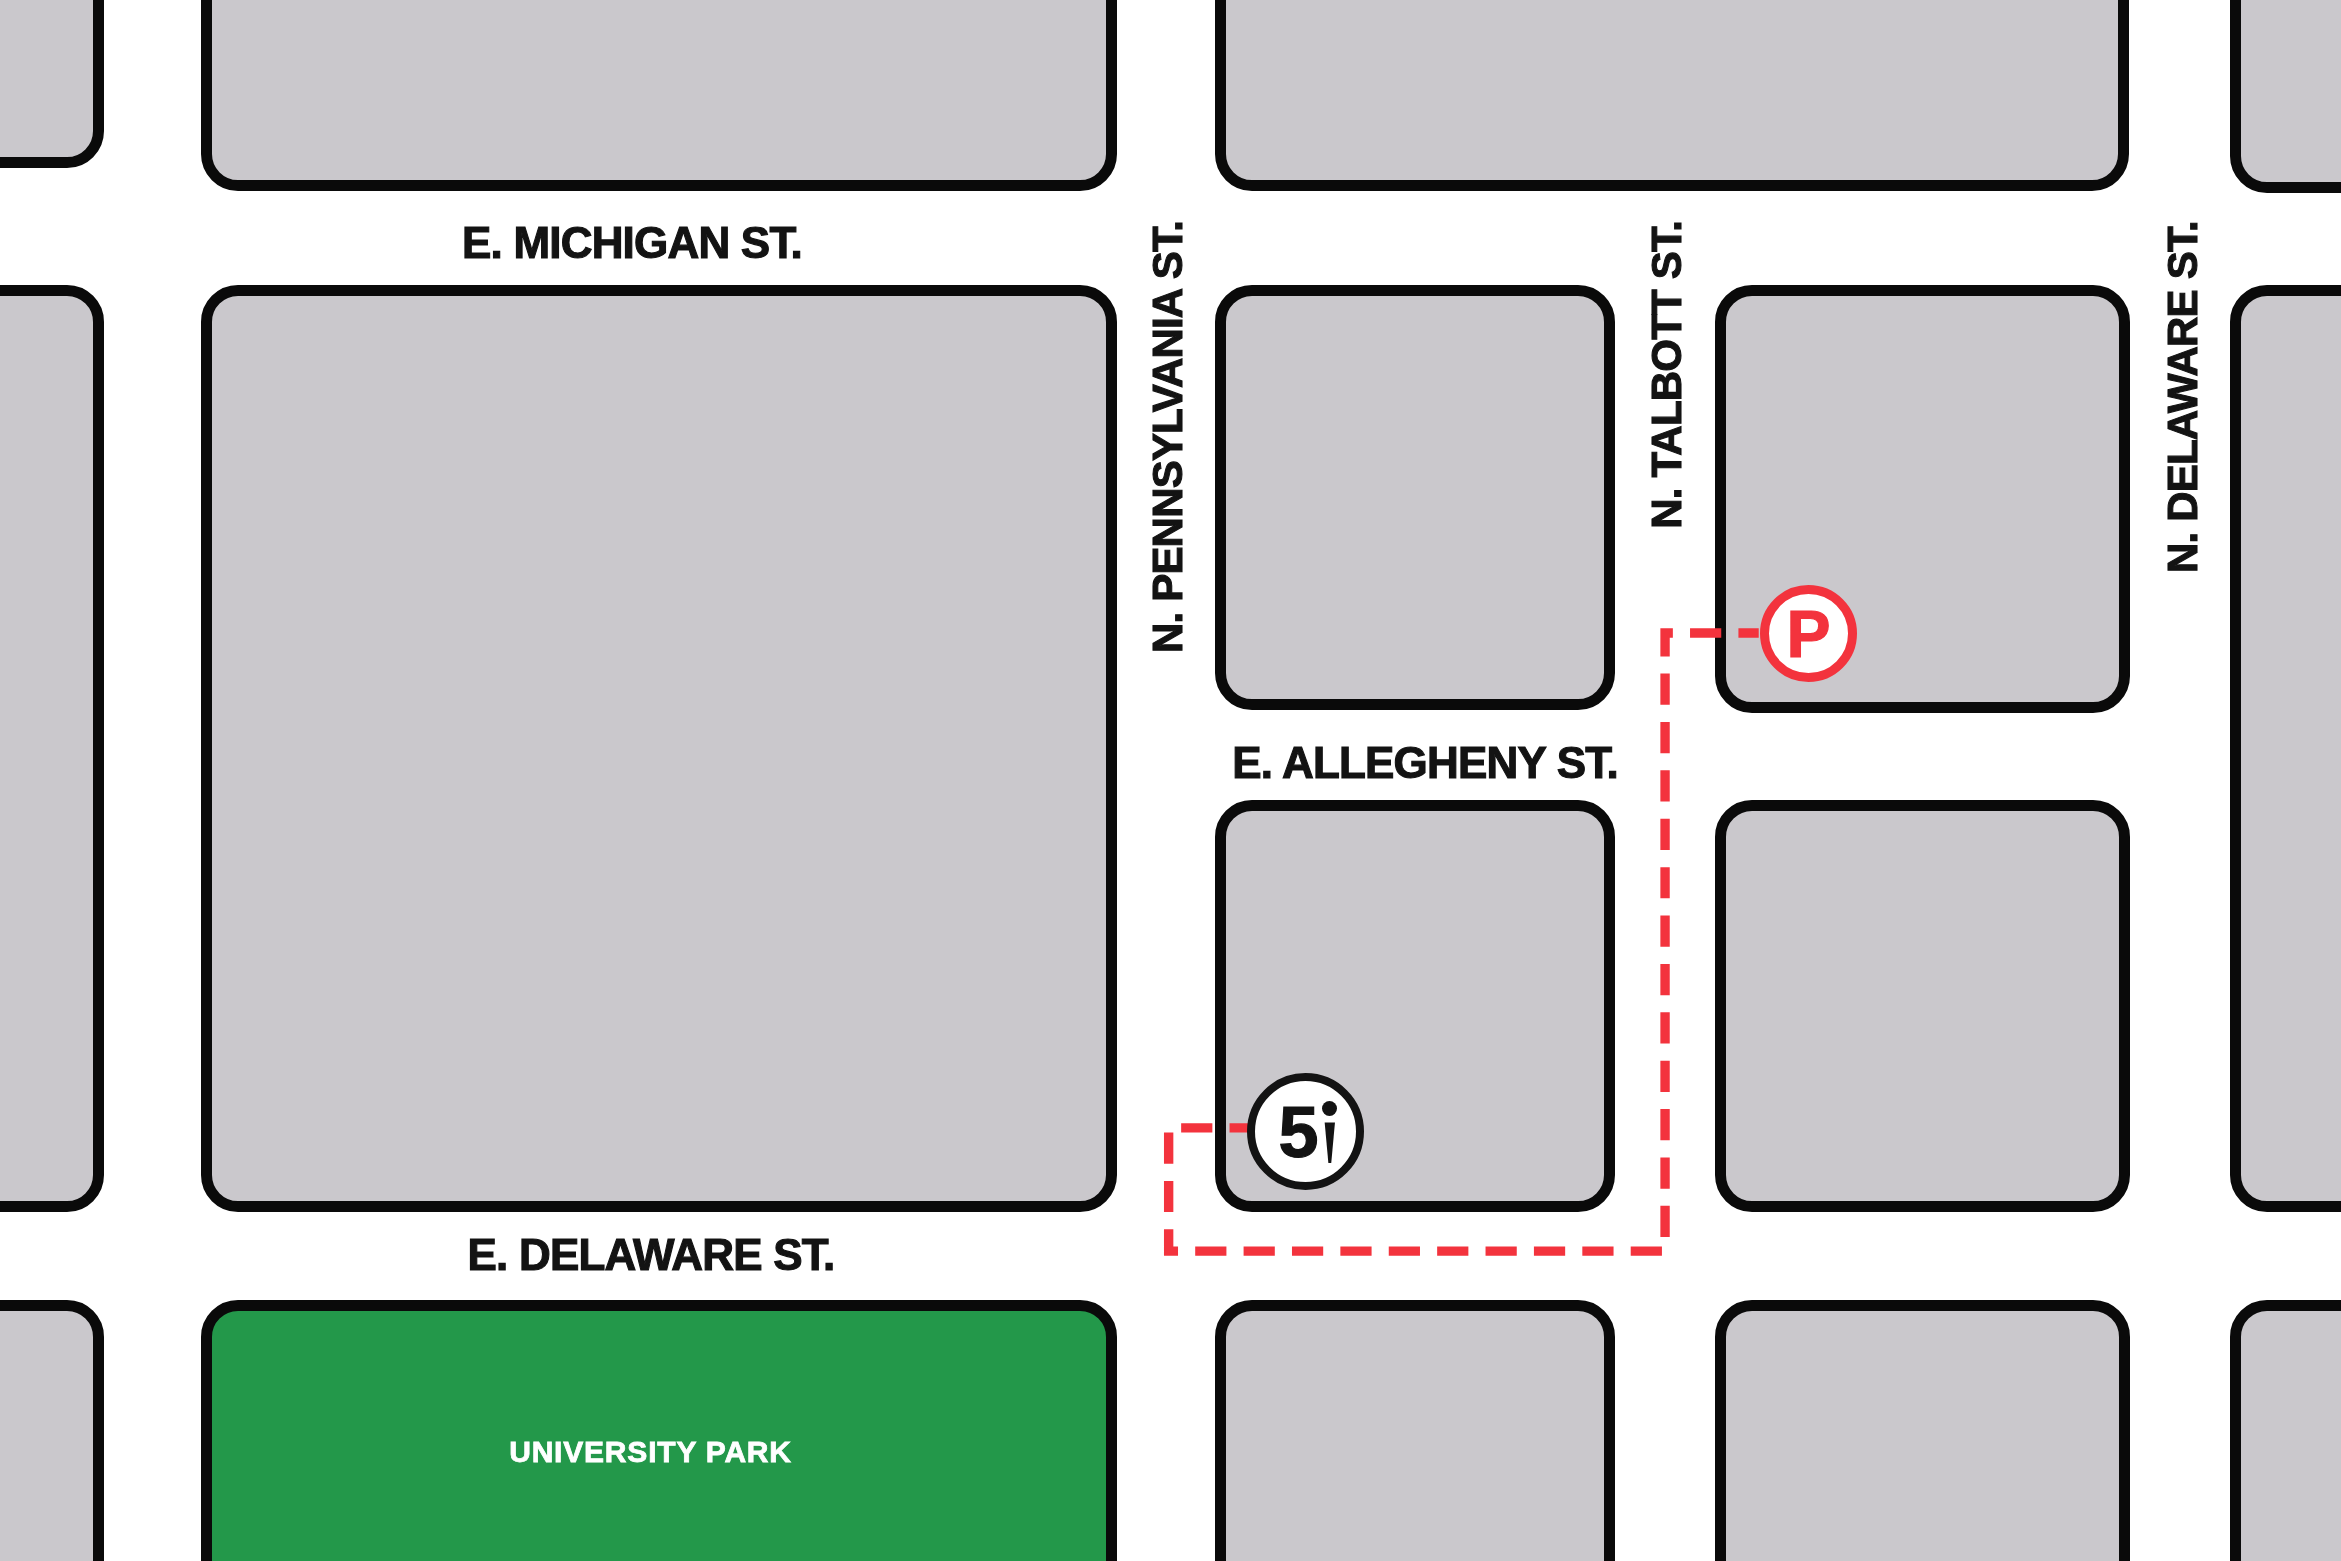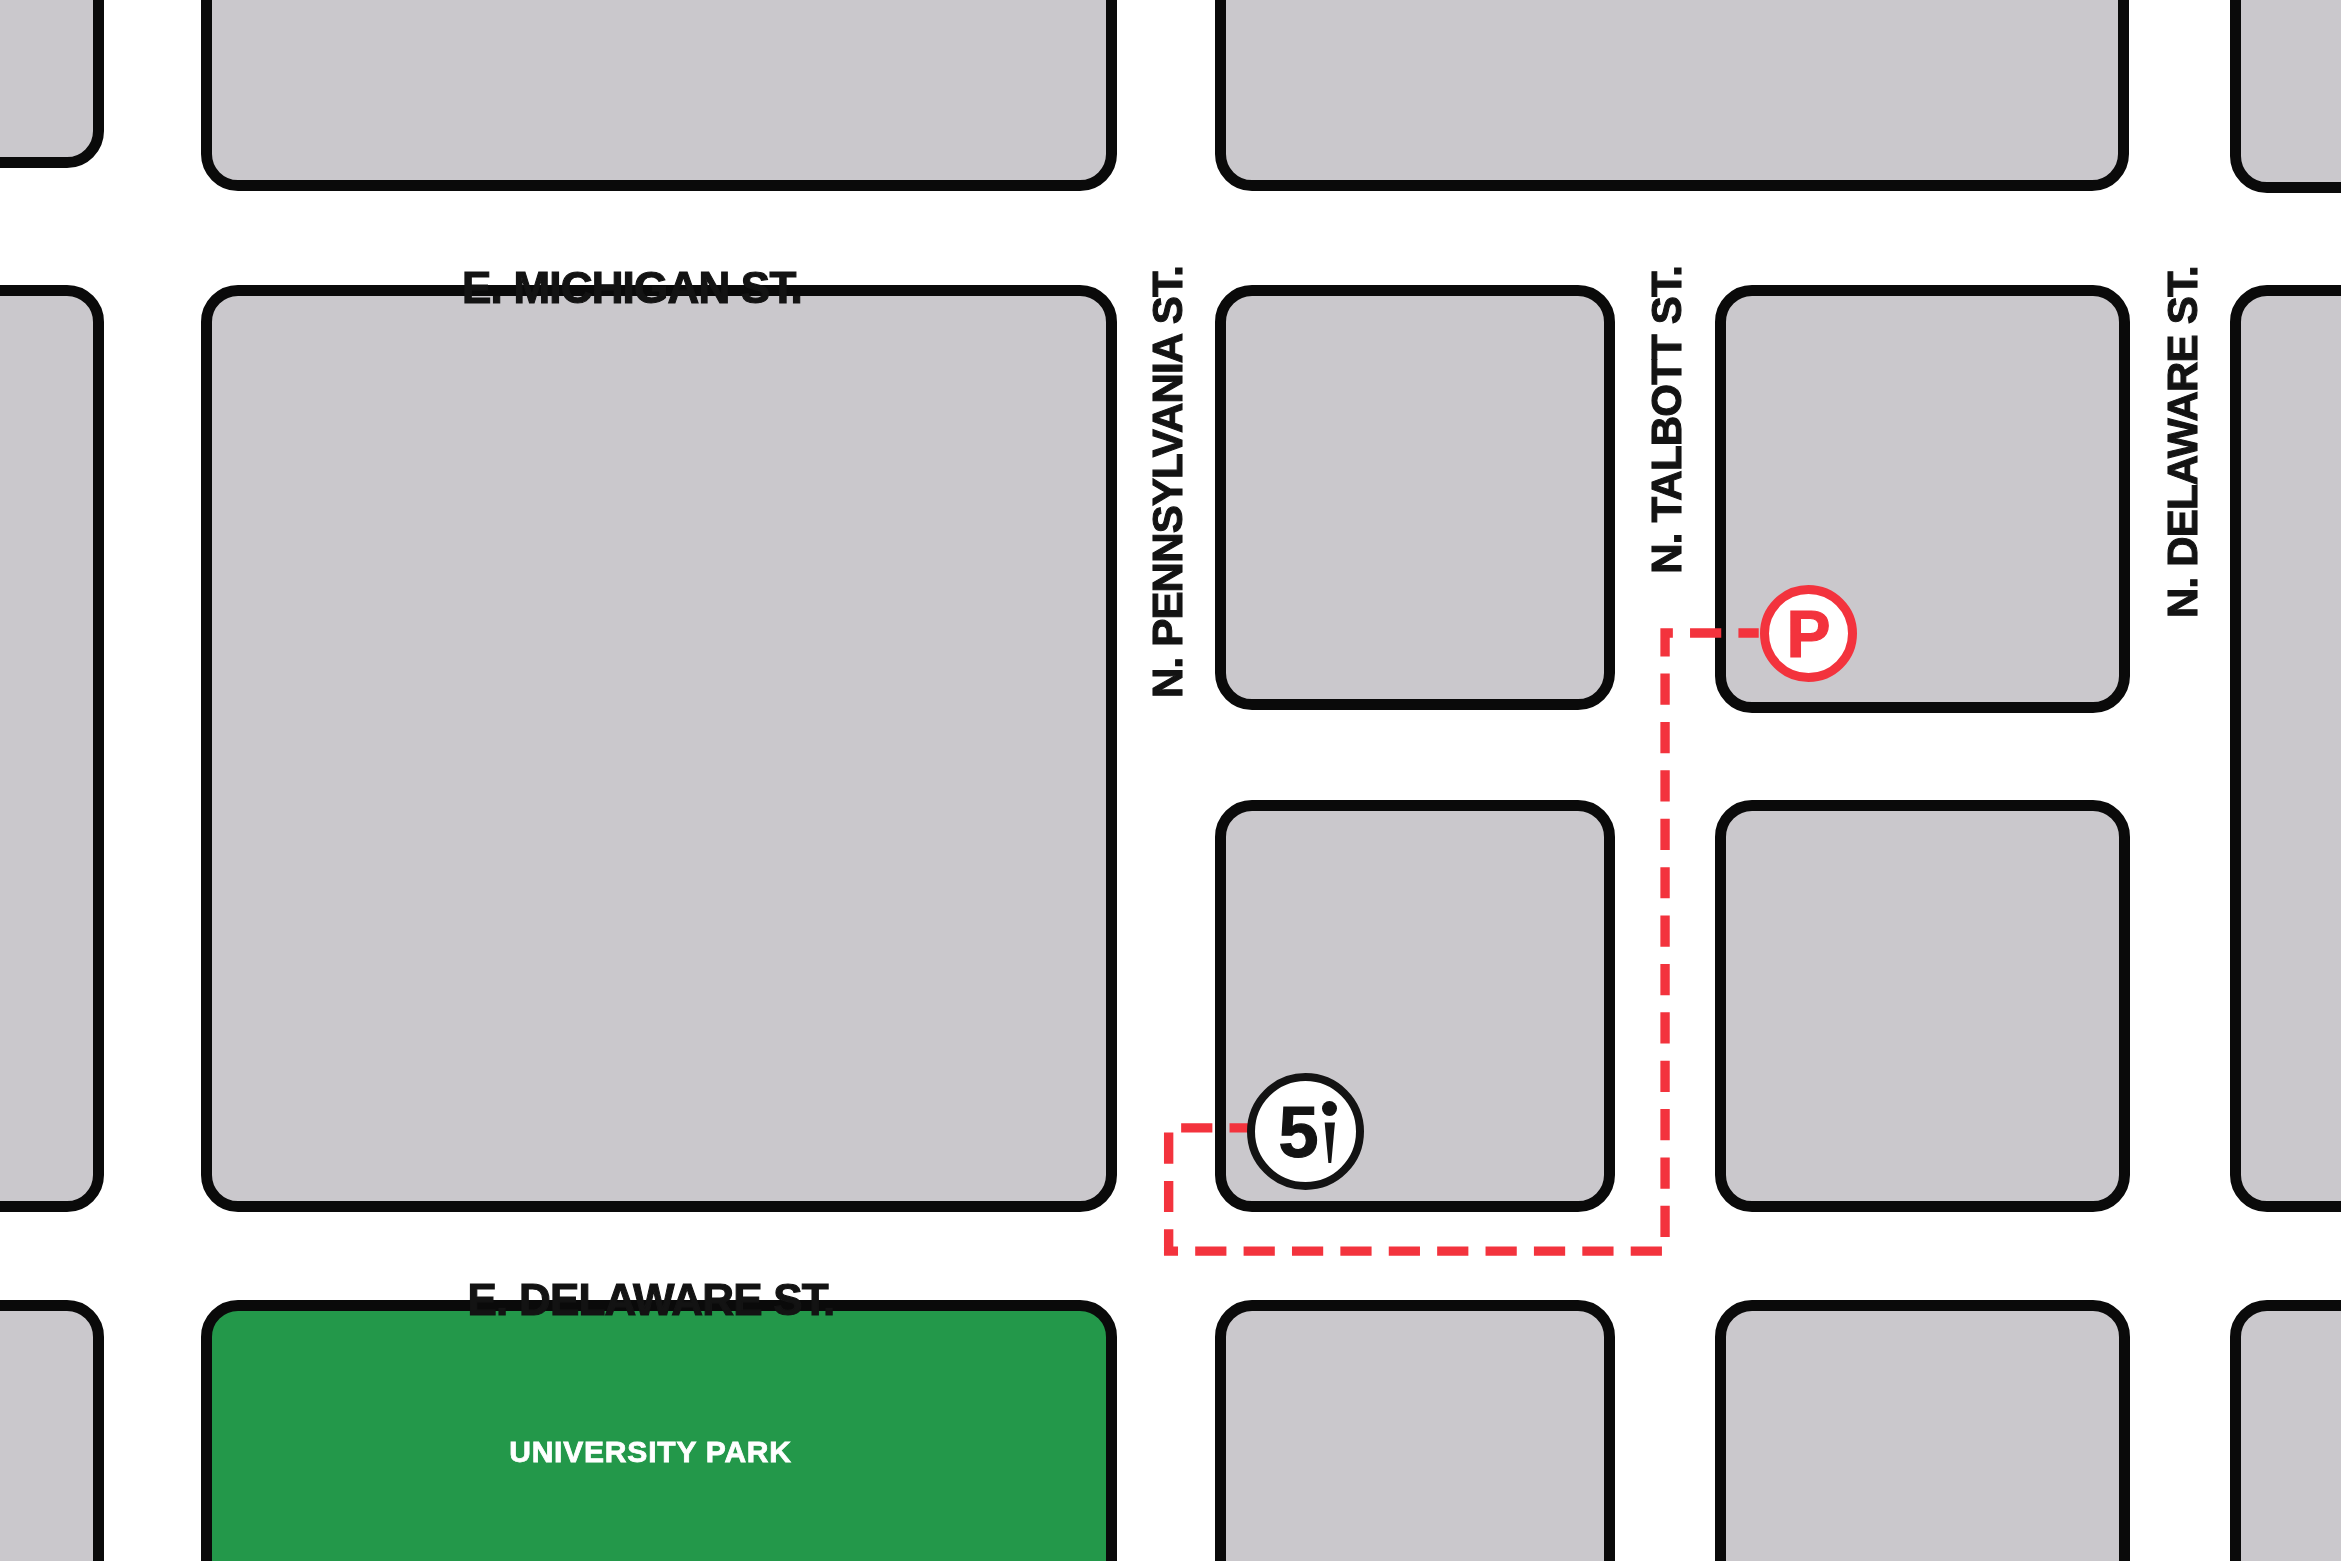--- a/index.html
+++ b/index.html
@@ -14,21 +14,21 @@
     position:absolute;box-sizing:border-box;background:var(--fill);
     border:11.7px solid var(--stroke);border-radius:37px;
   }
   .block.park{background:var(--park);}
   .park-label{
     position:absolute;left:0;right:17px;top:124px;text-align:center;
     color:var(--parklabel);font-size:30px;font-weight:900;letter-spacing:0.8px;
     -webkit-text-stroke:0.8px var(--parklabel);white-space:nowrap;
   }
   #route{position:absolute;left:0;top:0;z-index:2;}
-  #labels{position:absolute;inset:0;z-index:3;margin-top:45px;}
+  #labels{position:absolute;inset:0;z-index:3;}
   .street-label{
     position:absolute;color:var(--label);font-weight:900;white-space:nowrap;
     -webkit-text-stroke:1.1px var(--label);
   }
   .street-label.h{font-size:44px;letter-spacing:-0.8px;transform:translate(-50%,-50%);}
   .street-label.v{
     font-size:42px;letter-spacing:-0.8px;writing-mode:vertical-rl;
     transform:translateX(-50%) rotate(180deg);
   }
   .marker{
@@ -74,20 +74,21 @@
       </div>
       <div class="block" style="left: 1215px; top: 1300px; width: 400px; height: 359px;"></div>
       <div class="block" style="left: 1715px; top: 1300px; width: 415px; height: 359px;"></div>
       <div class="block" style="left: 2230px; top: 1300px; width: 164px; height: 359px;"></div>
     </div>
   <svg id="route" width="2342" height="1561" viewBox="0 0 3000 2000">
       <polyline points="1615,1445 1497,1445 1497,1603 2133,1603 2133,811 2253,811" fill="none" stroke="#f3333d" stroke-width="12" stroke-dasharray="40 22"></polyline>
     </svg>
   <div id="labels">
       <div class="street-label h" style="left: 632px; top: 243px;">E. MICHIGAN ST.</div>
+      <div class="street-label h" style="left: 1425px; top: 763px;">E. ALLEGHENY ST.</div>
       <div class="street-label h" style="left: 651px; top: 1255px;">E. DELAWARE ST.</div>
       <div class="street-label v" style="left: 1168px; top: 221px;">N. PENNSYLVANIA ST.</div>
       <div class="street-label v" style="left: 1667px; top: 221px;">N. TALBOTT ST.</div>
       <div class="street-label v" style="left: 2183px; top: 221px;">N. DELAWARE ST.</div>
     </div>
 
   <div class="marker" id="m-store" style="left: 1247px; top: 1073px; width: 117px; height: 117px;">
     <span class="five">5</span>
     <span class="tee">
       <span class="tee-dot"></span>

